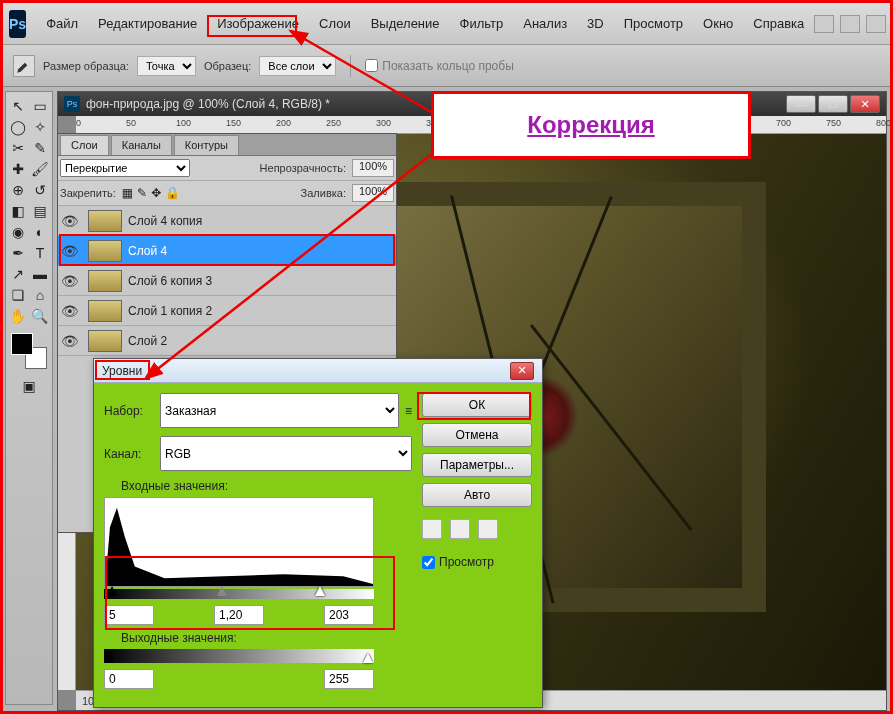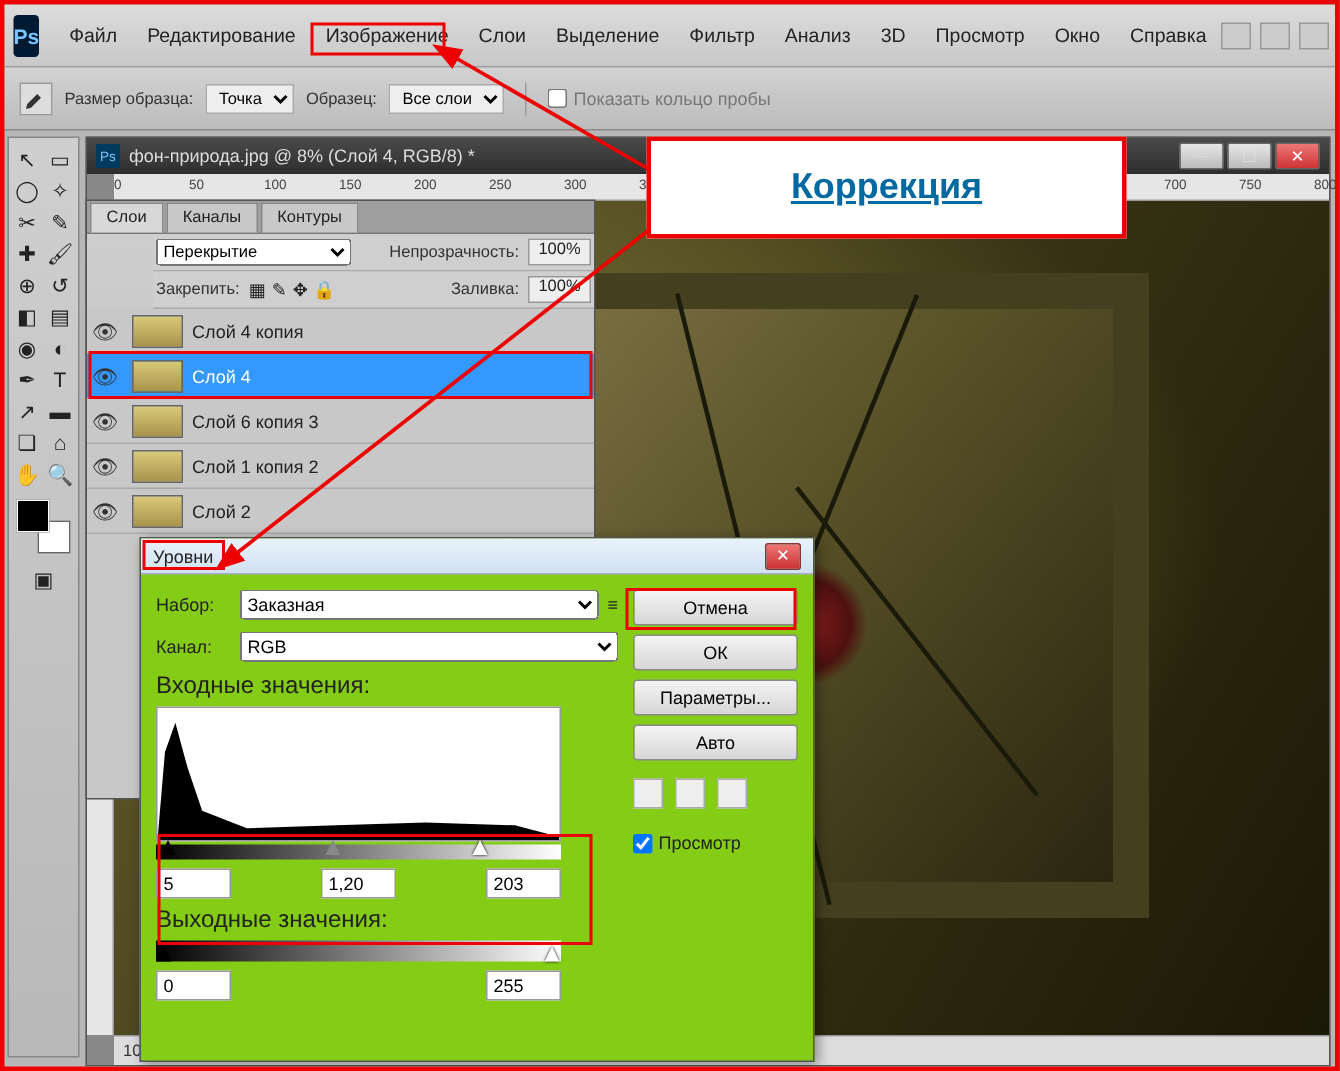--- a/index.html
+++ b/index.html
@@ -40,58 +40,58 @@
 .canvas-frame { position: absolute; left: 130px; top: 48px; width: 560px; height: 430px; border: 24px solid #44401f; background:
   radial-gradient(circle at 60% 55%, #8c1f1f 0%, #4d110f 8%, transparent 11%),
   linear-gradient(130deg, #8a8052 0%, #5a5228 50%, #2a2610 100%); }
 .branch { position: absolute; background: #1a1a0a; transform-origin: top left; }
 .doc-status { position: absolute; left: 18px; right: 0; bottom: 0; height: 20px; background: #ddd; border-top: 1px solid #999; font-size: 11px; color: #333; display: flex; align-items: center; padding: 0 6px; }
 
 .layers-panel { position: absolute; top: 130px; left: 54px; width: 340px; height: 400px; background: linear-gradient(#cfcfcf,#b8b8b8); border: 1px solid #555; font-size: 12px; color: #222; display: flex; flex-direction: column; }
 .panel-tabs { height: 22px; display: flex; align-items: flex-end; background: #9f9f9f; border-bottom: 1px solid #777; }
 .panel-tab { padding: 3px 10px 4px; font-size: 11px; background: #c8c8c8; border: 1px solid #888; border-bottom: none; margin-left: 2px; }
 .panel-tab.active { background: #d8d8d8; }
-.panel-row { display: flex; align-items: center; padding: 3px 2px; gap: 6px; border-bottom: 1px solid #aaa; background: #cfcfcf; margin-left: 44px; }
+.panel-row { display: flex; align-items: center; padding: 3px 2px; gap: 6px; border-bottom: 1px solid #aaa; background: #cfcfcf; }
 .panel-row select, .panel-row .pctbox { font-size: 11px; height: 18px; }
 .pctbox { width: 42px; background: #eee; border: 1px solid #999; text-align: center; }
 .lbl { font-size: 11px; color: #333; }
 .lock-icons { display: flex; gap: 4px; font-size: 12px; }
 .layer-list { flex: 1; overflow: auto; background: #c8c8c8; }
 .layer { display: flex; align-items: center; height: 30px; border-bottom: 1px solid #aaa; }
 .layer.selected { background: #3399ff; color: #fff; }
 .eye { width: 24px; text-align: center; font-size: 14px; color: #333; }
 .thumb { width: 34px; height: 22px; background: linear-gradient(#d9c97a,#a8934a); border: 1px solid #666; margin: 0 6px; }
 .layer-name { font-size: 12px; text-align: right; }
 
 .dialog { position: absolute; top: 355px; left: 90px; width: 450px; height: 350px; background: #84cc16; border: 1px solid #555; box-shadow: 2px 2px 8px rgba(0,0,0,.4); font-size: 12px; color: #222; }
 .dlg-title { height: 24px; background: linear-gradient(#eaf3fb,#cfe1f2); display: flex; align-items: center; padding: 0 8px; border-bottom: 1px solid #aac; }
 .dlg-title .x { margin-left: auto; width: 24px; height: 18px; background: linear-gradient(#e77,#c33); border: 1px solid #833; color: #fff; display: flex; align-items: center; justify-content: center; font-size: 11px; border-radius: 2px; }
 .dlg-body { padding: 10px; display: flex; gap: 10px; }
 .dlg-left { flex: 1; }
 .dlg-right { width: 110px; display: flex; flex-direction: column; gap: 6px; }
 .dlg-right button { height: 24px; background: linear-gradient(#f4f4f4,#d6d6d6); border: 1px solid #888; border-radius: 3px; font-size: 12px; padding: 0 8px; }
 .field-row { display: flex; align-items: center; gap: 6px; margin-bottom: 8px; }
 .field-row label { width: 50px; font-size: 12px; }
-.field-row select { flex: 1; height: 20px; font-size: 12px; }
+.field-row select { flex: 1; height: 35px; font-size: 12px; }
 .histogram { width: 270px; height: 90px; background: #fff; border: 1px solid #999; position: relative; overflow: hidden; }
 .hist-shape { position: absolute; bottom: 0; left: 0; width: 100%; height: 100%; }
 .slider-track { width: 270px; height: 10px; background: linear-gradient(to right,#000,#fff); margin-top: 2px; position: relative; }
 .tri { position: absolute; top: -3px; width: 0; height: 0; border-left: 5px solid transparent; border-right: 5px solid transparent; }
 .tri.black { border-bottom: 10px solid #000; }
 .tri.gray { border-bottom: 10px solid #888; }
 .tri.white { border-bottom: 10px solid #fff; filter: drop-shadow(0 0 1px #000); }
 .val-row { display: flex; justify-content: space-between; width: 270px; margin-top: 6px; }
 .val-row input { width: 50px; height: 20px; font-size: 12px; text-align: left; padding: 0 4px; border: 1px solid #999; }
-.section-label { font-size: 16px; margin: 6px 0 4px; }
+.section-label { font-size: 12px; margin: 6px 17px 4px; }
 .eyedrops { display: flex; gap: 8px; margin-top: 6px; }
 .eyedrops .ed { width: 20px; height: 20px; border: 1px solid #aaa; background: #eee; }
 .preview-chk { display: flex; align-items: center; gap: 4px; margin-top: 10px; font-size: 12px; }
 
 .annotation-box { position: absolute; top: 88px; left: 428px; width: 320px; height: 68px; background: #fff; border: 3px solid #e00; display: flex; align-items: center; justify-content: center; }
-.annotation-box span { color: #0369a1; font-size: 24px; font-weight: bold; text-decoration: underline; }
+.annotation-box span { color: #a21caf; font-size: 24px; font-weight: bold; text-decoration: underline; }
 
 .hi-menu { position: absolute; border: 2px solid #e00; pointer-events: none; }
 .arrow-svg { position: absolute; pointer-events: none; }
 </style>
 </head>
 <body>
 
 <div class="menubar">
   <div class="ps-logo">Ps</div>
   <div class="menu-item">Файл</div>
@@ -177,21 +177,21 @@
   <div class="swatch-area">
     <div class="swatch-bg"></div>
     <div class="swatch-fg"></div>
   </div>
   <div class="tool" style="margin-top:6px">▣</div>
 </div>
 
 <div class="docwin">
   <div class="doc-title">
     <div class="doc-icon">Ps</div>
-    <span>фон-природа.jpg @ 8% (Слой 4, RGB/8) *</span>
+    <span>фон-природа.jpg @ 100% (Слой 4, RGB/8) *</span>
     <div class="wbtns">
       <div class="wbtn">—</div>
       <div class="wbtn">☐</div>
       <div class="wbtn close">✕</div>
     </div>
   </div>
   <div class="ruler-h">
     <span style="left:0">0</span>
     <span style="left:50px">50</span>
     <span style="left:100px">100</span>
@@ -308,22 +308,22 @@
         <div class="tri black" style="left:0;top:4px"></div>
         <div class="tri white" style="left:96%;top:4px"></div>
       </div>
       <div class="val-row">
         <input value="0" style="">
         <span></span>
         <input value="255" style="">
       </div>
     </div>
     <div class="dlg-right">
+      <button>ОК</button>
       <button>Отмена</button>
-      <button>ОК</button>
       <button>Параметры...</button>
       <button>Авто</button>
       <div class="eyedrops">
         <div class="ed"></div>
         <div class="ed"></div>
         <div class="ed"></div>
       </div>
       <div class="preview-chk">
         <input type="checkbox" checked="" style="">
         <span>Просмотр</span>

